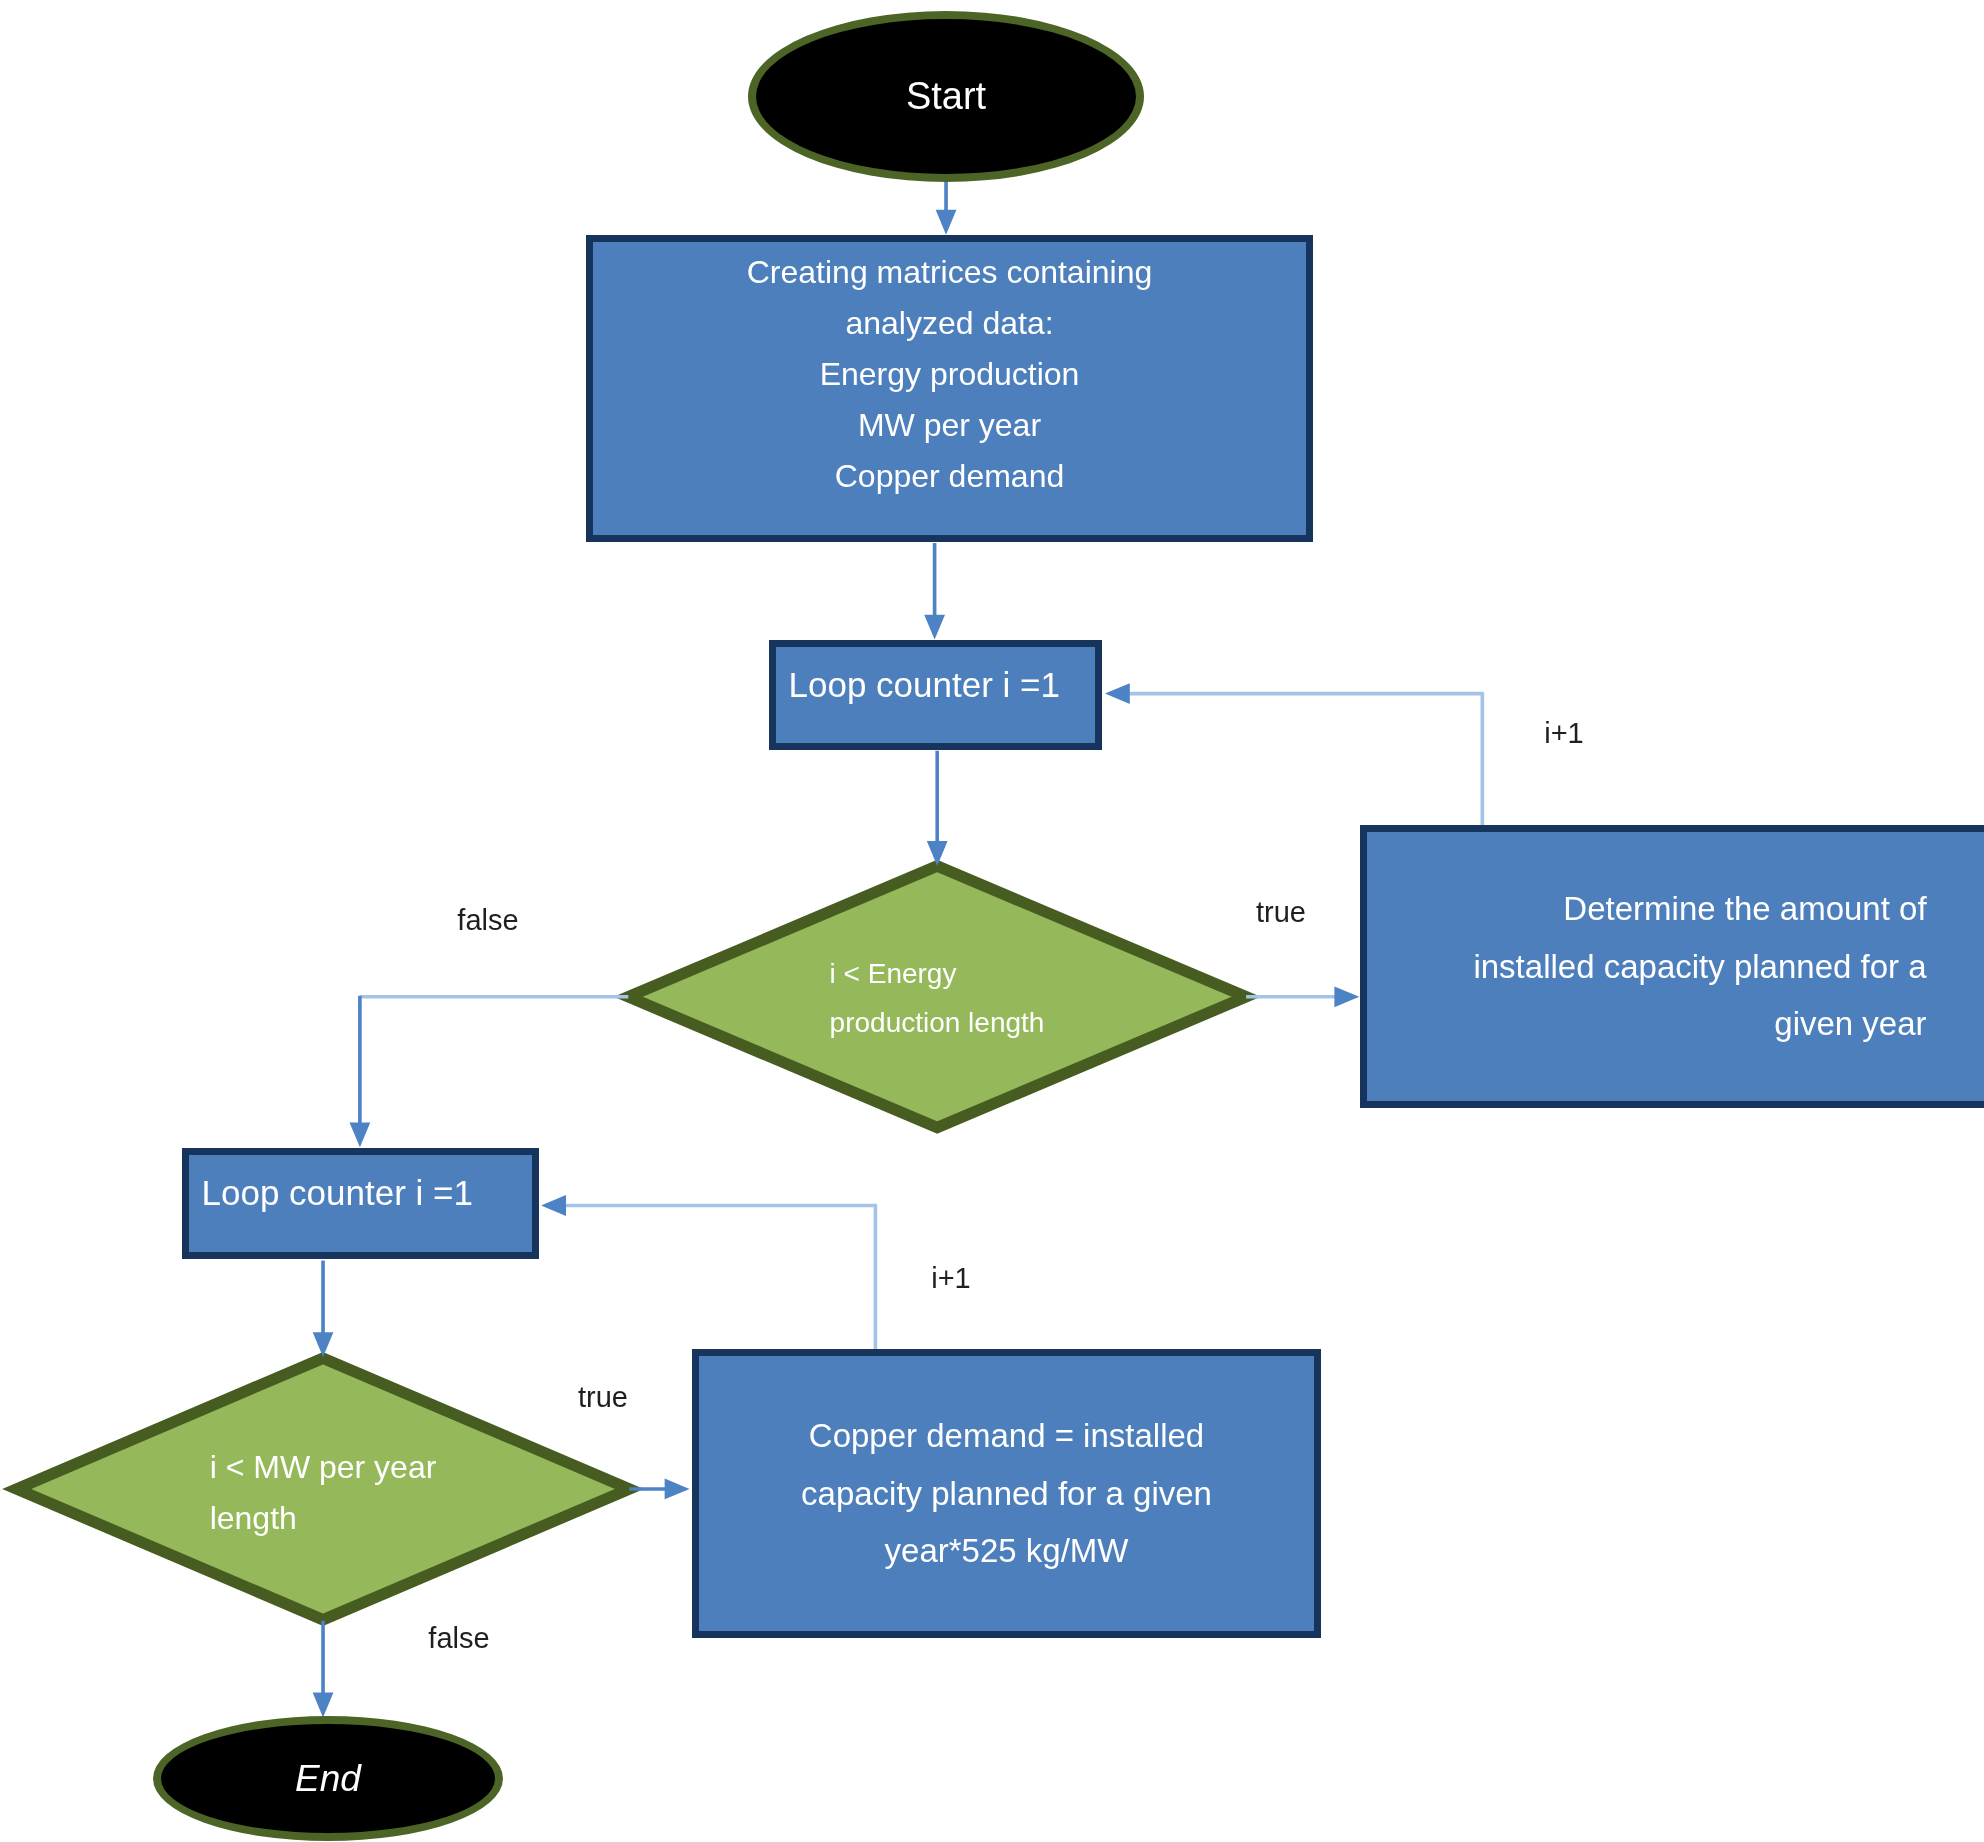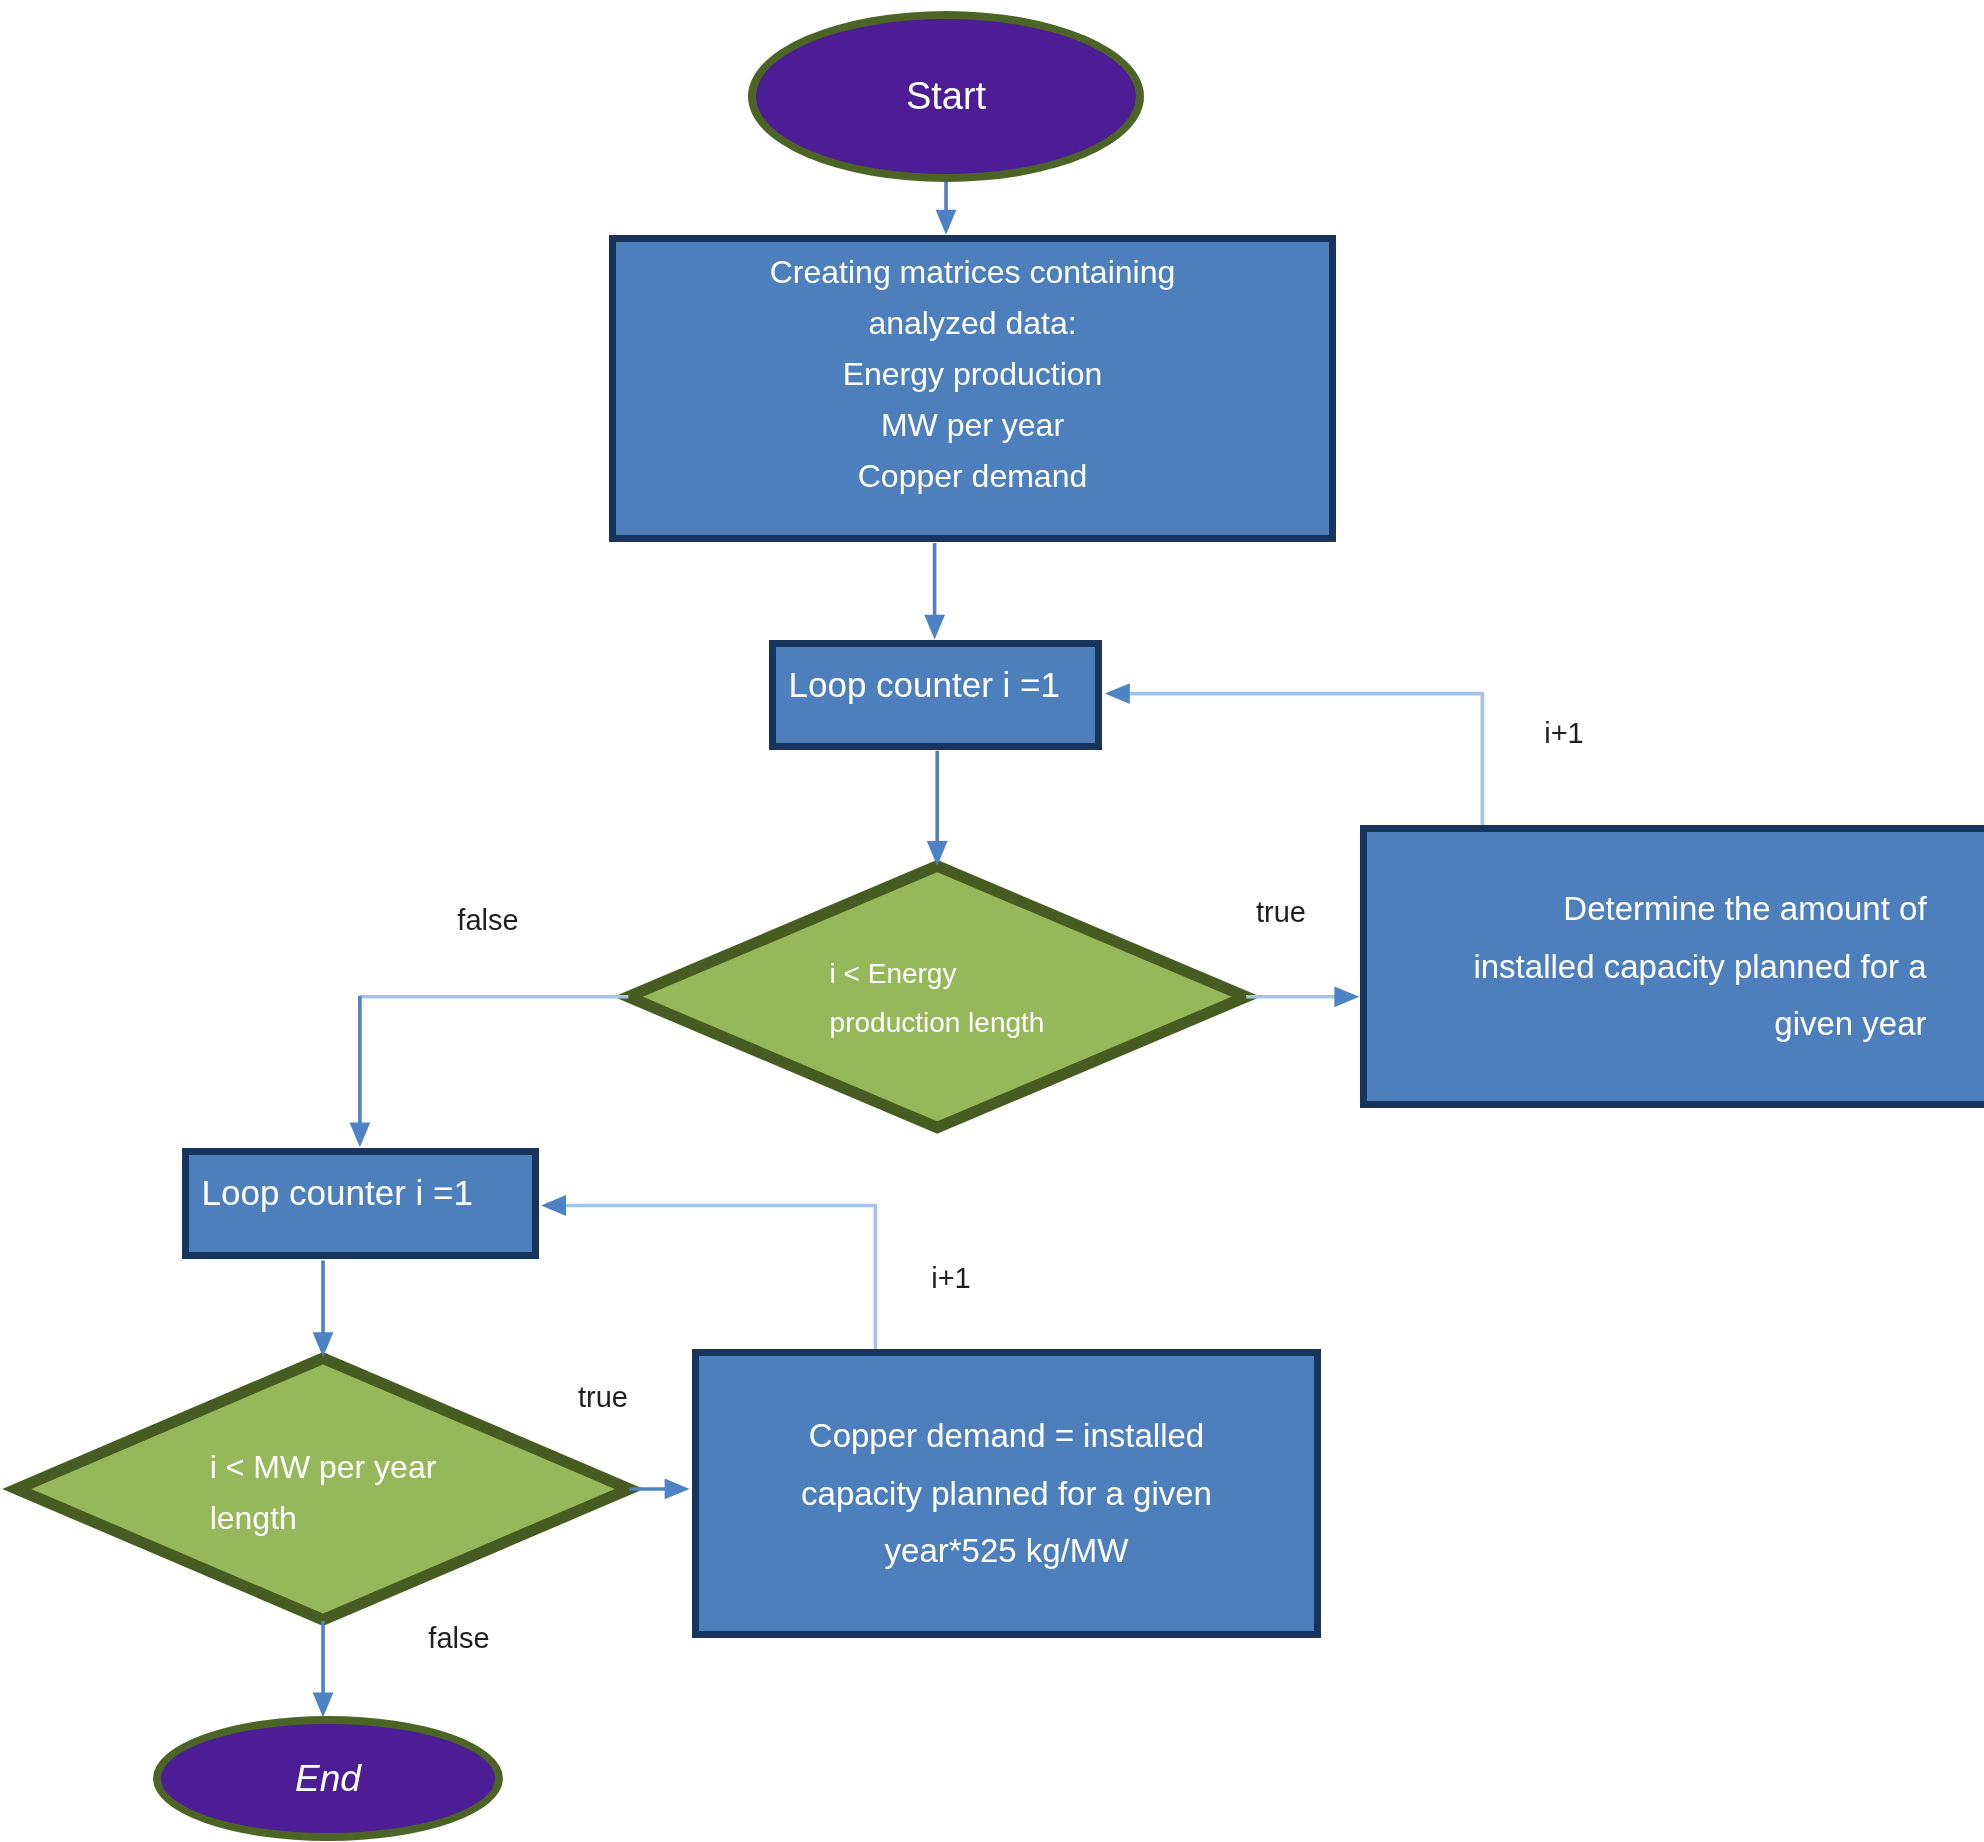--- a/index.html
+++ b/index.html
@@ -21,33 +21,33 @@
     position: absolute;
     box-sizing: border-box;
     display: flex;
     align-items: center;
     justify-content: center;
     color: #ffffff;
     text-align: center;
     white-space: pre-line;
   }
   .terminal {
-    background: #4c1d95;
+    background: #000000;
     border: 8.3px solid #4c6426;
     border-radius: 50%;
     font-size: 38px;
     text-align: center;
   }
   .process {
     background: #4d7fbc;
     border: 7.3px solid #17355c;
   }
   #node-start   { left: 748px; top: 11.4px;   width: 396px;  height: 171px; }
   #node-end     { left: 153px;  top: 1716px; width: 350px;  height: 125px; font-size: 37px; font-style: italic; }
-  #node-create  { left: 609px; top: 235px;  width: 727px; height: 307px; font-size: 32px; line-height: 1.6; padding-bottom: 28px; }
+  #node-create  { left: 586px; top: 235px;  width: 727px; height: 307px; font-size: 32px; line-height: 1.6; padding-bottom: 28px; }
   #node-loop1   { left: 769px; top: 640px; width: 333px;  height: 110px; font-size: 35px; justify-content: flex-start; text-align: left; padding-left: 12.5px; padding-bottom: 21px; }
   #node-loop2   { left: 182px;  top: 1148px; width: 357px;  height: 111px; font-size: 35px; justify-content: flex-start; text-align: left; padding-left: 12.5px; padding-bottom: 21px; }
   #node-determine { left: 1360px; top: 825px; width: 680px; height: 283px; font-size: 33px; line-height: 1.75; text-align: right; }
   #node-copper  { left: 692px; top: 1349px; width: 629px; height: 289px; font-size: 33px; line-height: 1.75; }
   .diamond-label {
     position: absolute;
     transform: translate(-50%, -50%);
     color: #ffffff;
     text-align: left;
     white-space: pre-line;

